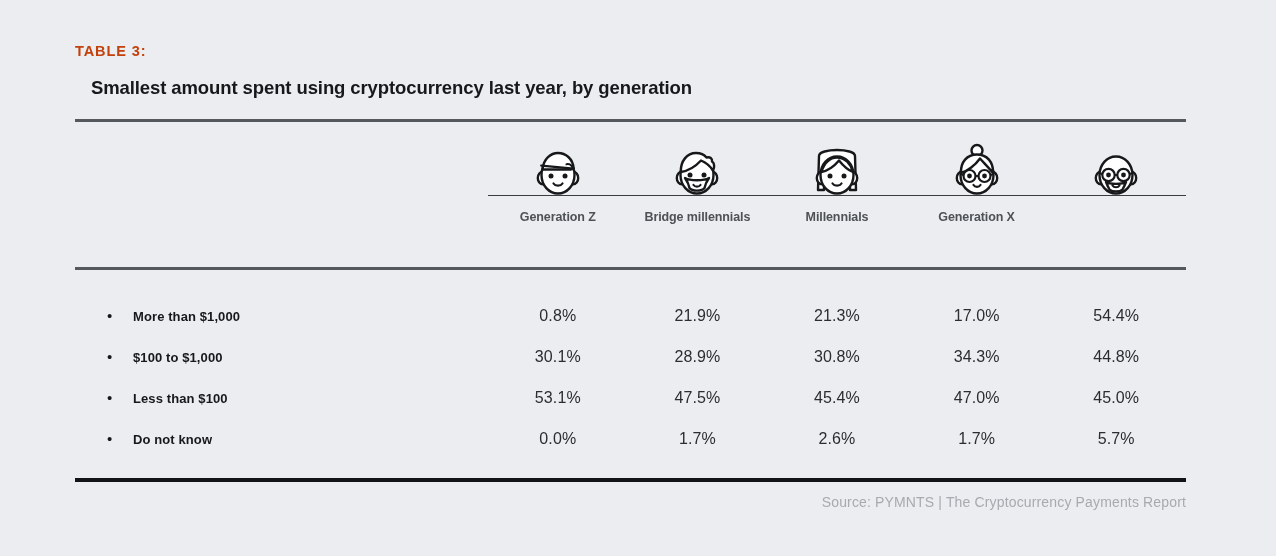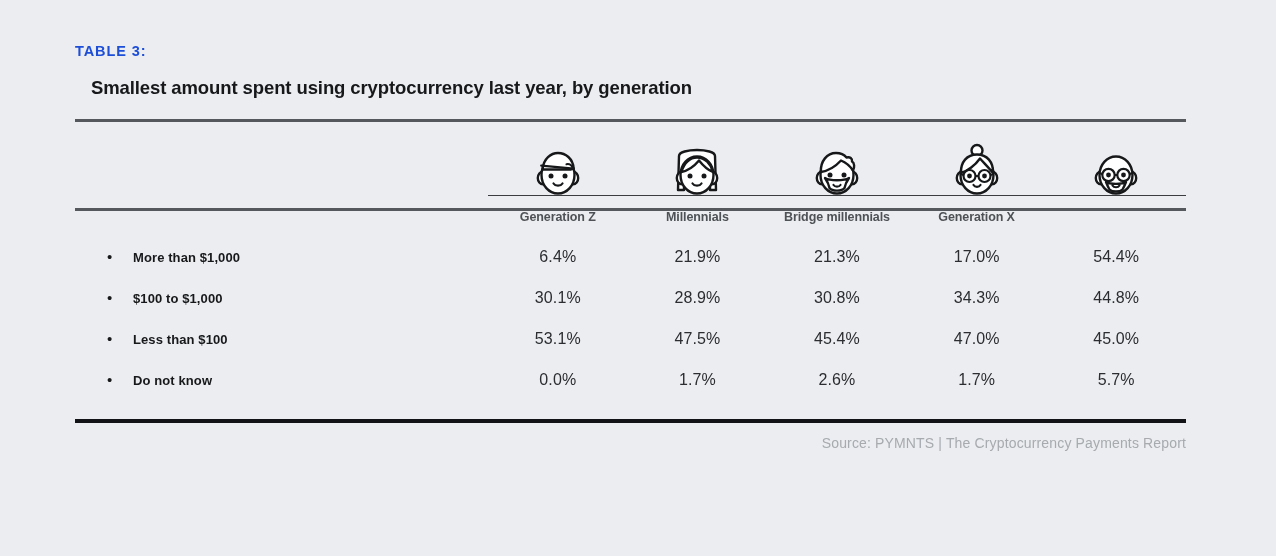--- a/index.html
+++ b/index.html
@@ -18,21 +18,21 @@
     position: absolute;
     left: 75px;
     top: 44px;
     width: 1111px;
   }
 
   .table-eyebrow {
     font-size: 14.5px;
     font-weight: bold;
     letter-spacing: 0.9px;
-    color: #1d4ed8;
+    color: #c2410c;
     margin: 0 0 18px 0;
     line-height: 1;
   }
 
   .table-title {
     font-size: 18.5px;
     font-weight: bold;
     color: #16181a;
     margin: 16px;
     line-height: 1.2;
@@ -55,21 +55,21 @@
   .rule-bottom {
     height: 4px;
     background: #111316;
     width: 100%;
     margin-top: 0;
   }
 
   
   .header-band {
     position: relative;
-    height: 86px;
+    height: 145px;
   }
 
   .avatar-baseline {
     position: absolute;
     left: 413px;
     right: 0;
     top: 73px;
     height: 1px;
     background: #3a3c3f;
   }
@@ -199,50 +199,50 @@
             <path d="M26.5 41.5 C28.2 44.2 33.8 44.2 35.5 41.5" fill="none" stroke="#16181a" stroke-width="2.2" stroke-linecap="round"></path>
           </svg>
         </span>
         <span class="header-label">Generation Z</span>
       </div>
 
       <div class="header-col">
         <span class="avatar">
           <svg viewBox="0 0 62 62" width="62" height="62">
             <g fill="#ffffff" stroke="#16181a" stroke-width="2.4" stroke-linecap="round" stroke-linejoin="round">
+              <ellipse cx="16" cy="36" rx="5.2" ry="6.4"></ellipse>
+              <ellipse cx="46" cy="36" rx="5.2" ry="6.4"></ellipse>
+              <ellipse cx="31" cy="33" rx="16.5" ry="18.5"></ellipse>
+              <path d="M14.8 30 C14.5 19 21 11 30 11 C35 11 38.5 13 40.5 15.5 C44 14.5 46.5 16.5 46 19.5 C48.5 21 48.8 25 47 28.5 C44 24 40 20.5 35 18.5 C29 25 21.5 29 14.8 30 Z"></path>
+              <path d="M19 36 C19 36 22.5 41 23.5 46 C26 49.5 36 49.5 38.5 46 C39.5 41 43 36 43 36 C38 39 24 39 19 36 Z"></path>
+            </g>
+            <circle cx="24" cy="33" r="2.5" fill="#16181a"></circle>
+            <circle cx="38" cy="33" r="2.5" fill="#16181a"></circle>
+            <path d="M27.5 43 C29 45.2 33 45.2 34.5 43" fill="none" stroke="#16181a" stroke-width="2.2" stroke-linecap="round"></path>
+          </svg>
+        </span>
+        <span class="header-label">Bridge millennials</span>
+      </div>
+
+      <div class="header-col">
+        <span class="avatar">
+          <svg viewBox="0 0 62 62" width="62" height="62">
+            <g fill="#ffffff" stroke="#16181a" stroke-width="2.4" stroke-linecap="round" stroke-linejoin="round">
               <path d="M13 14 C13 6 49 6 49 14 L50 48 L44 48 L44 22 L18 22 L18 48 L12 48 Z"></path>
               <ellipse cx="16" cy="36" rx="5.2" ry="6.4"></ellipse>
               <ellipse cx="46" cy="36" rx="5.2" ry="6.4"></ellipse>
               <ellipse cx="31" cy="33" rx="16.5" ry="18.5"></ellipse>
               <path d="M15.2 30 C18 22 23 15.5 31 15.5 C39 15.5 45 22 46.8 30 C42 28 37 23.5 33 18.5 C28 24.5 21 29 15.2 30 Z"></path>
             </g>
             <circle cx="24" cy="34" r="2.5" fill="#16181a"></circle>
             <circle cx="38" cy="34" r="2.5" fill="#16181a"></circle>
             <path d="M26.5 41.5 C28.2 44.2 33.8 44.2 35.5 41.5" fill="none" stroke="#16181a" stroke-width="2.2" stroke-linecap="round"></path>
           </svg>
         </span>
         <span class="header-label">Millennials</span>
-      </div>
-
-      <div class="header-col">
-        <span class="avatar">
-          <svg viewBox="0 0 62 62" width="62" height="62">
-            <g fill="#ffffff" stroke="#16181a" stroke-width="2.4" stroke-linecap="round" stroke-linejoin="round">
-              <ellipse cx="16" cy="36" rx="5.2" ry="6.4"></ellipse>
-              <ellipse cx="46" cy="36" rx="5.2" ry="6.4"></ellipse>
-              <ellipse cx="31" cy="33" rx="16.5" ry="18.5"></ellipse>
-              <path d="M14.8 30 C14.5 19 21 11 30 11 C35 11 38.5 13 40.5 15.5 C44 14.5 46.5 16.5 46 19.5 C48.5 21 48.8 25 47 28.5 C44 24 40 20.5 35 18.5 C29 25 21.5 29 14.8 30 Z"></path>
-              <path d="M19 36 C19 36 22.5 41 23.5 46 C26 49.5 36 49.5 38.5 46 C39.5 41 43 36 43 36 C38 39 24 39 19 36 Z"></path>
-            </g>
-            <circle cx="24" cy="33" r="2.5" fill="#16181a"></circle>
-            <circle cx="38" cy="33" r="2.5" fill="#16181a"></circle>
-            <path d="M27.5 43 C29 45.2 33 45.2 34.5 43" fill="none" stroke="#16181a" stroke-width="2.2" stroke-linecap="round"></path>
-          </svg>
-        </span>
-        <span class="header-label">Bridge millennials</span>
       </div>
 
       <div class="header-col">
         <span class="avatar">
           <svg viewBox="0 0 62 62" width="62" height="62">
             <g fill="#ffffff" stroke="#16181a" stroke-width="2.4" stroke-linecap="round" stroke-linejoin="round">
               <circle cx="31" cy="8.5" r="5.5"></circle>
               <ellipse cx="16" cy="36" rx="5.2" ry="6.4"></ellipse>
               <ellipse cx="46" cy="36" rx="5.2" ry="6.4"></ellipse>
               <ellipse cx="31" cy="33" rx="16.5" ry="18.5"></ellipse>
@@ -292,21 +292,21 @@
   <div class="rule-header-bottom"></div>
 
   <div class="rows">
 
     <div class="row">
       <div class="row-label-cell">
         <span class="bullet">•</span>
         <span class="row-label">More than $1,000</span>
       </div>
       <div class="values">
-        <span class="value">6.4%</span>
+        <span class="value">0.8%</span>
         <span class="value">21.9%</span>
         <span class="value">21.3%</span>
         <span class="value">17.0%</span>
         <span class="value">54.4%</span>
       </div>
     </div>
 
     <div class="row">
       <div class="row-label-cell">
         <span class="bullet">•</span>

